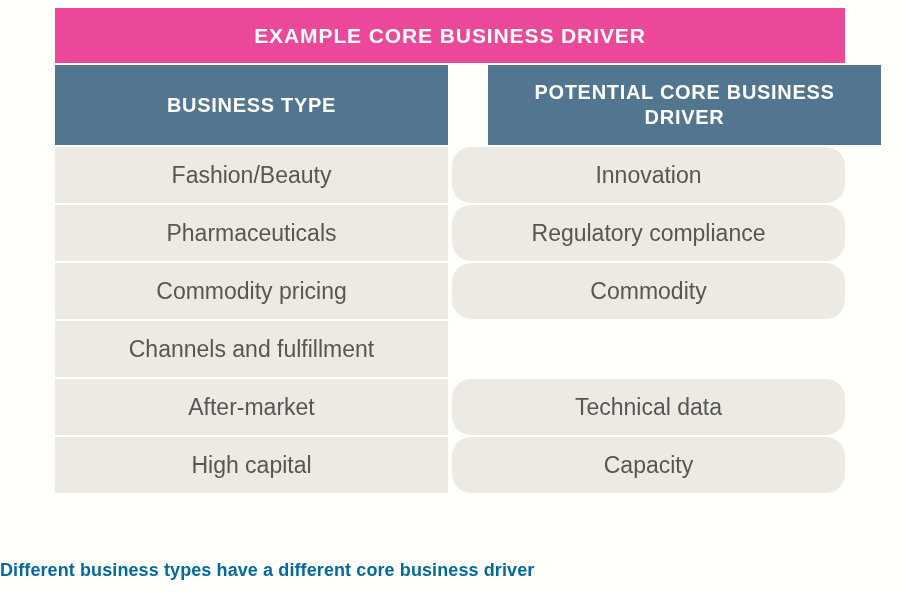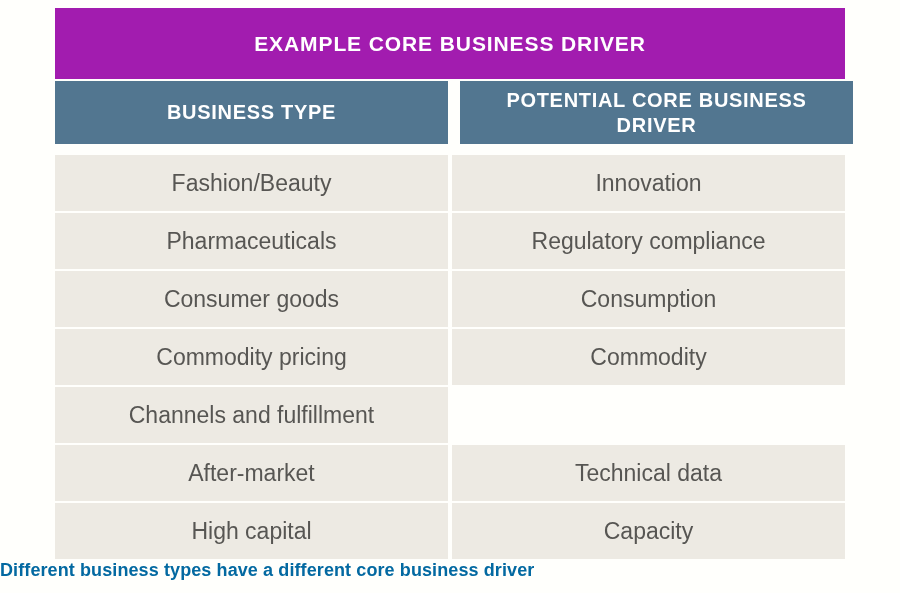--- a/index.html
+++ b/index.html
@@ -21,40 +21,41 @@
     box-sizing: border-box;
   }
   .table-wrap {
     position: absolute;
     left: 55px;
     top: 8px;
     width: 790px;
   }
   
   .title-banner {
-    background: #a21caf;
-    height: 71px;
+    background: #ec4899;
+    height: 55px;
     display: flex;
     align-items: center;
     justify-content: center;
     text-align: center;
   }
   .title-banner .title-text {
     color: #ffffff;
     font-size: 21px;
     font-weight: bold;
     letter-spacing: 0.9px;
     text-transform: uppercase;
     line-height: 1.1;
   }
   
   .head-row {
     display: flex;
     margin-top: 2px;
-    height: 63px;
+    height: 80px;
+    gap: 28px;
   }
   .head-cell {
     background: #527690;
     flex: 0 0 393px;
     width: 393px;
     display: flex;
     align-items: center;
     justify-content: center;
     text-align: center;
     box-sizing: border-box;
@@ -66,41 +67,42 @@
   .head-cell .head-text {
     color: #ffffff;
     font-size: 20px;
     font-weight: bold;
     letter-spacing: 0.7px;
     text-transform: uppercase;
     line-height: 1.25;
   }
   
   .body-rows {
-    margin-top: 11px;
+    margin-top: 2px;
   }
   .data-row {
     display: flex;
     height: 56px;
     margin-bottom: 2px;
   }
   .data-cell {
     background: #edeae3;
     flex: 0 0 393px;
     width: 393px;
     display: flex;
     flex-direction: column;
     align-items: center;
     justify-content: center;
     text-align: center;
     box-sizing: border-box;
     padding: 0 12px;
   }
   .data-cell + .data-cell {
     margin-left: 4px;
+    border-radius: 19px;
   }
   .cell-main {
     color: #575653;
     font-size: 23px;
     font-weight: normal;
     line-height: 1.15;
   }
   .cell-sub {
     color: #575653;
     font-size: 17px;
@@ -159,29 +161,20 @@
       <div class="data-row">
         <div class="data-cell">
           <span class="cell-main">Pharmaceuticals</span>
         </div>
         <div class="data-cell">
           <span class="cell-main">Regulatory compliance</span>
 
         </div>
       </div>
 
-      <div class="data-row">
-        <div class="data-cell">
-          <span class="cell-main">Consumer goods</span>
-        </div>
-        <div class="data-cell">
-          <span class="cell-main">Consumption</span>
-
-        </div>
-      </div>
 
       <div class="data-row">
         <div class="data-cell">
           <span class="cell-main">Commodity pricing</span>
 
         </div>
         <div class="data-cell">
           <span class="cell-main">Commodity</span>
         </div>
       </div>

